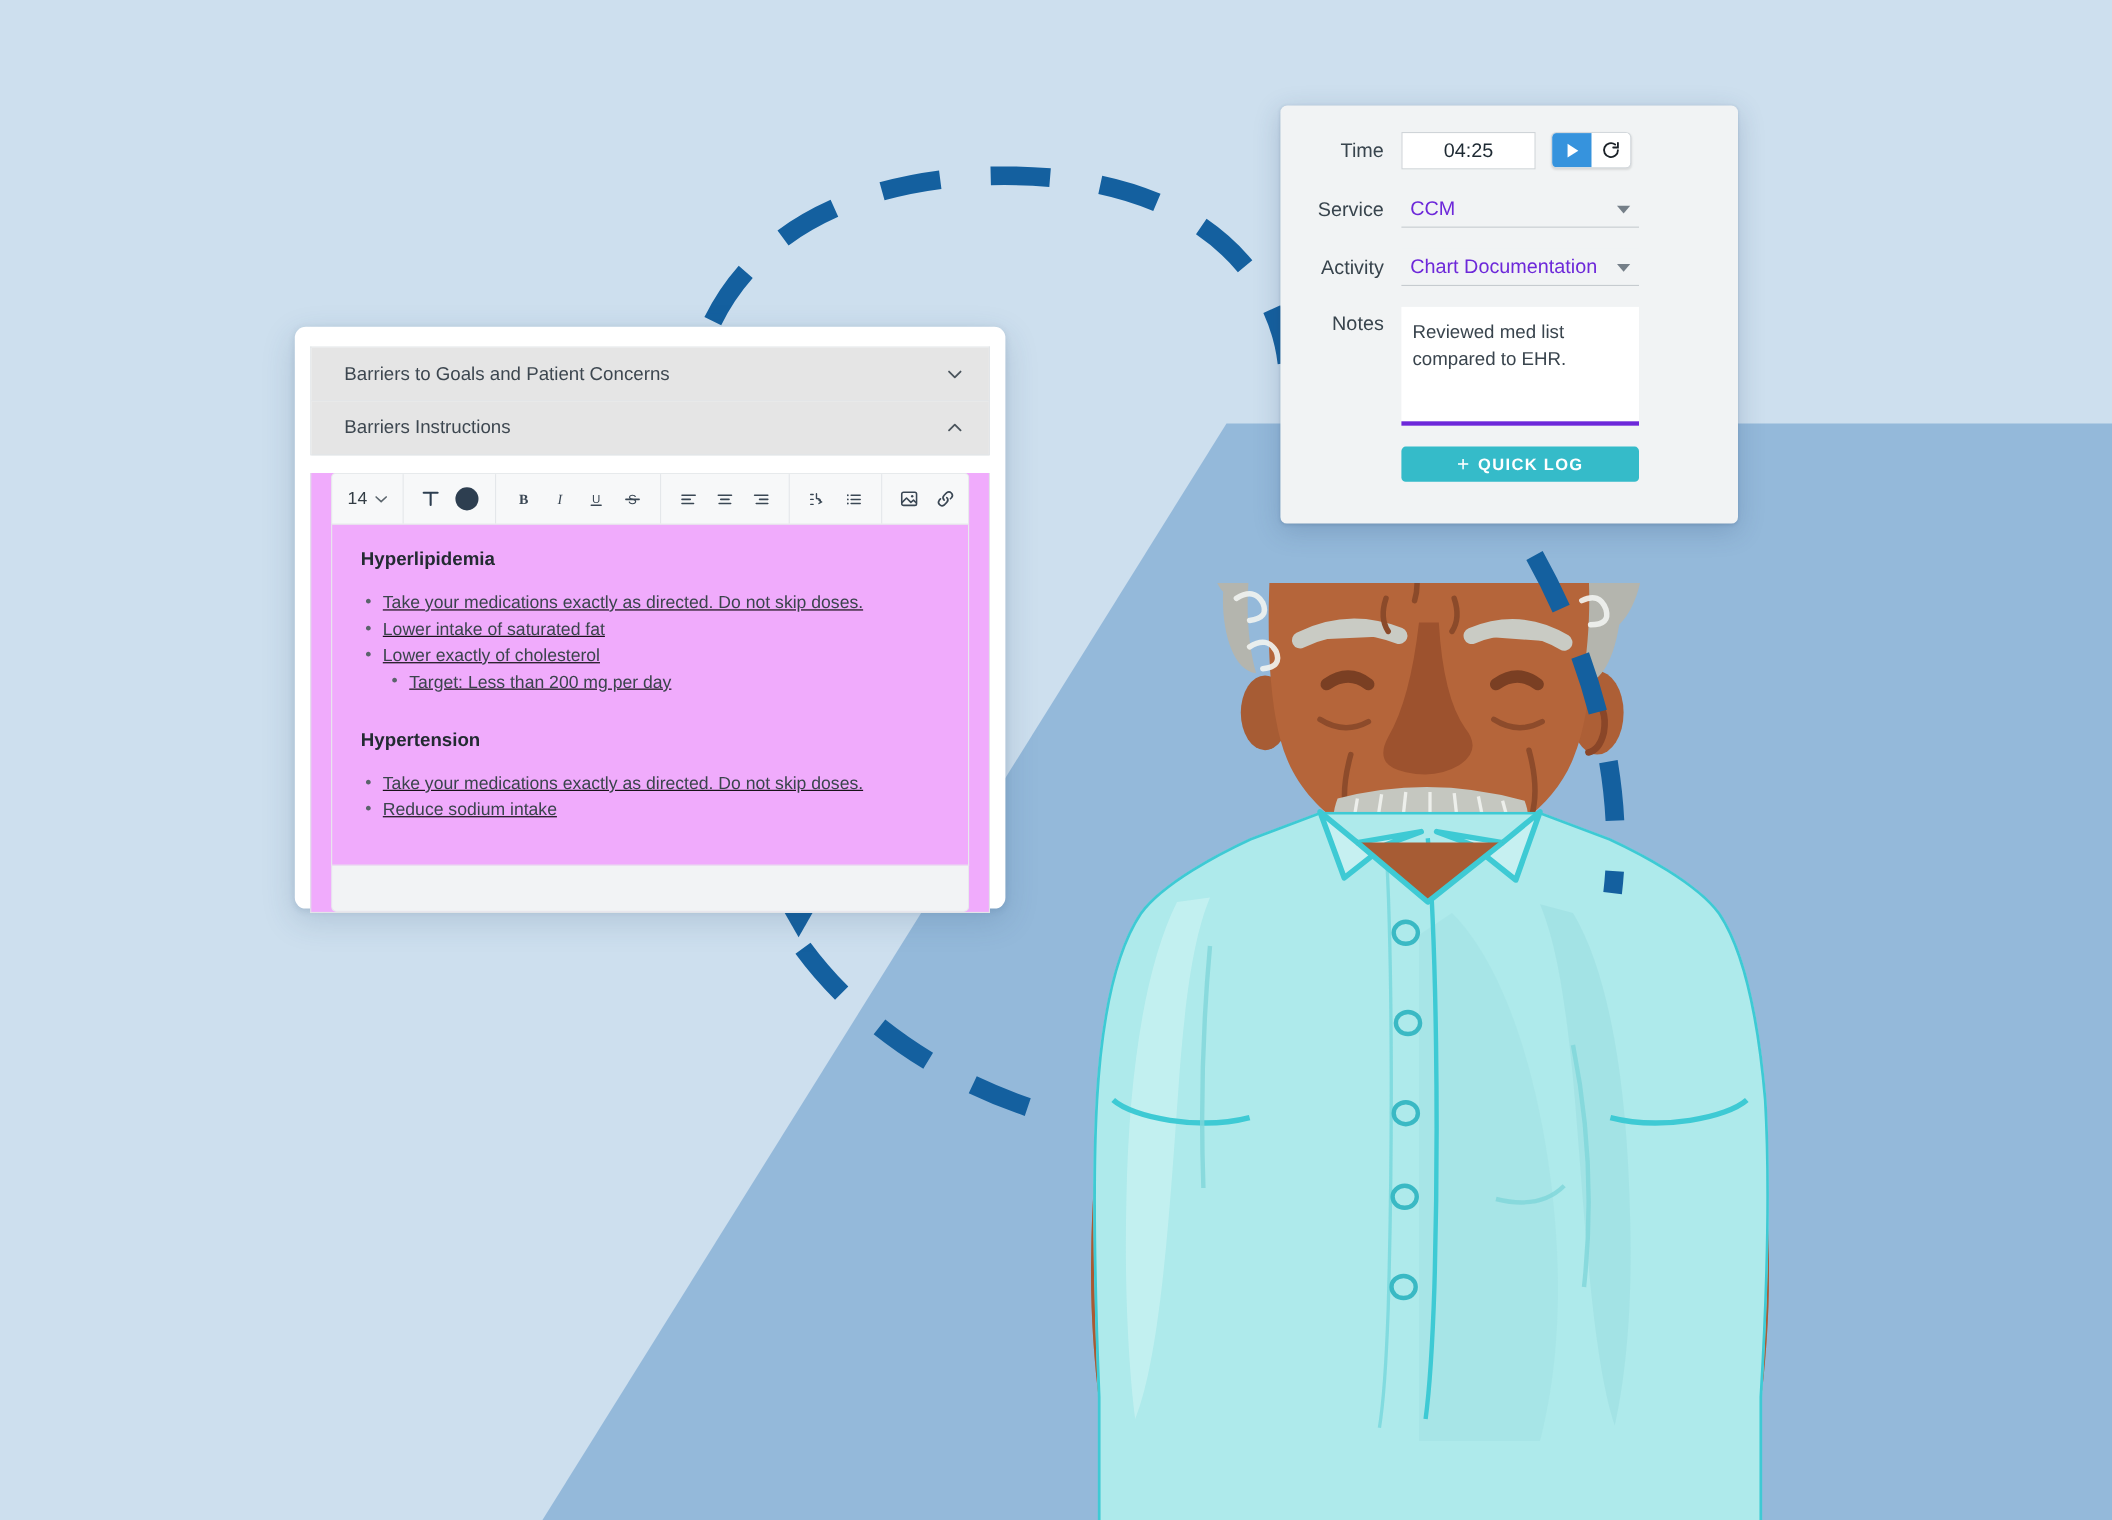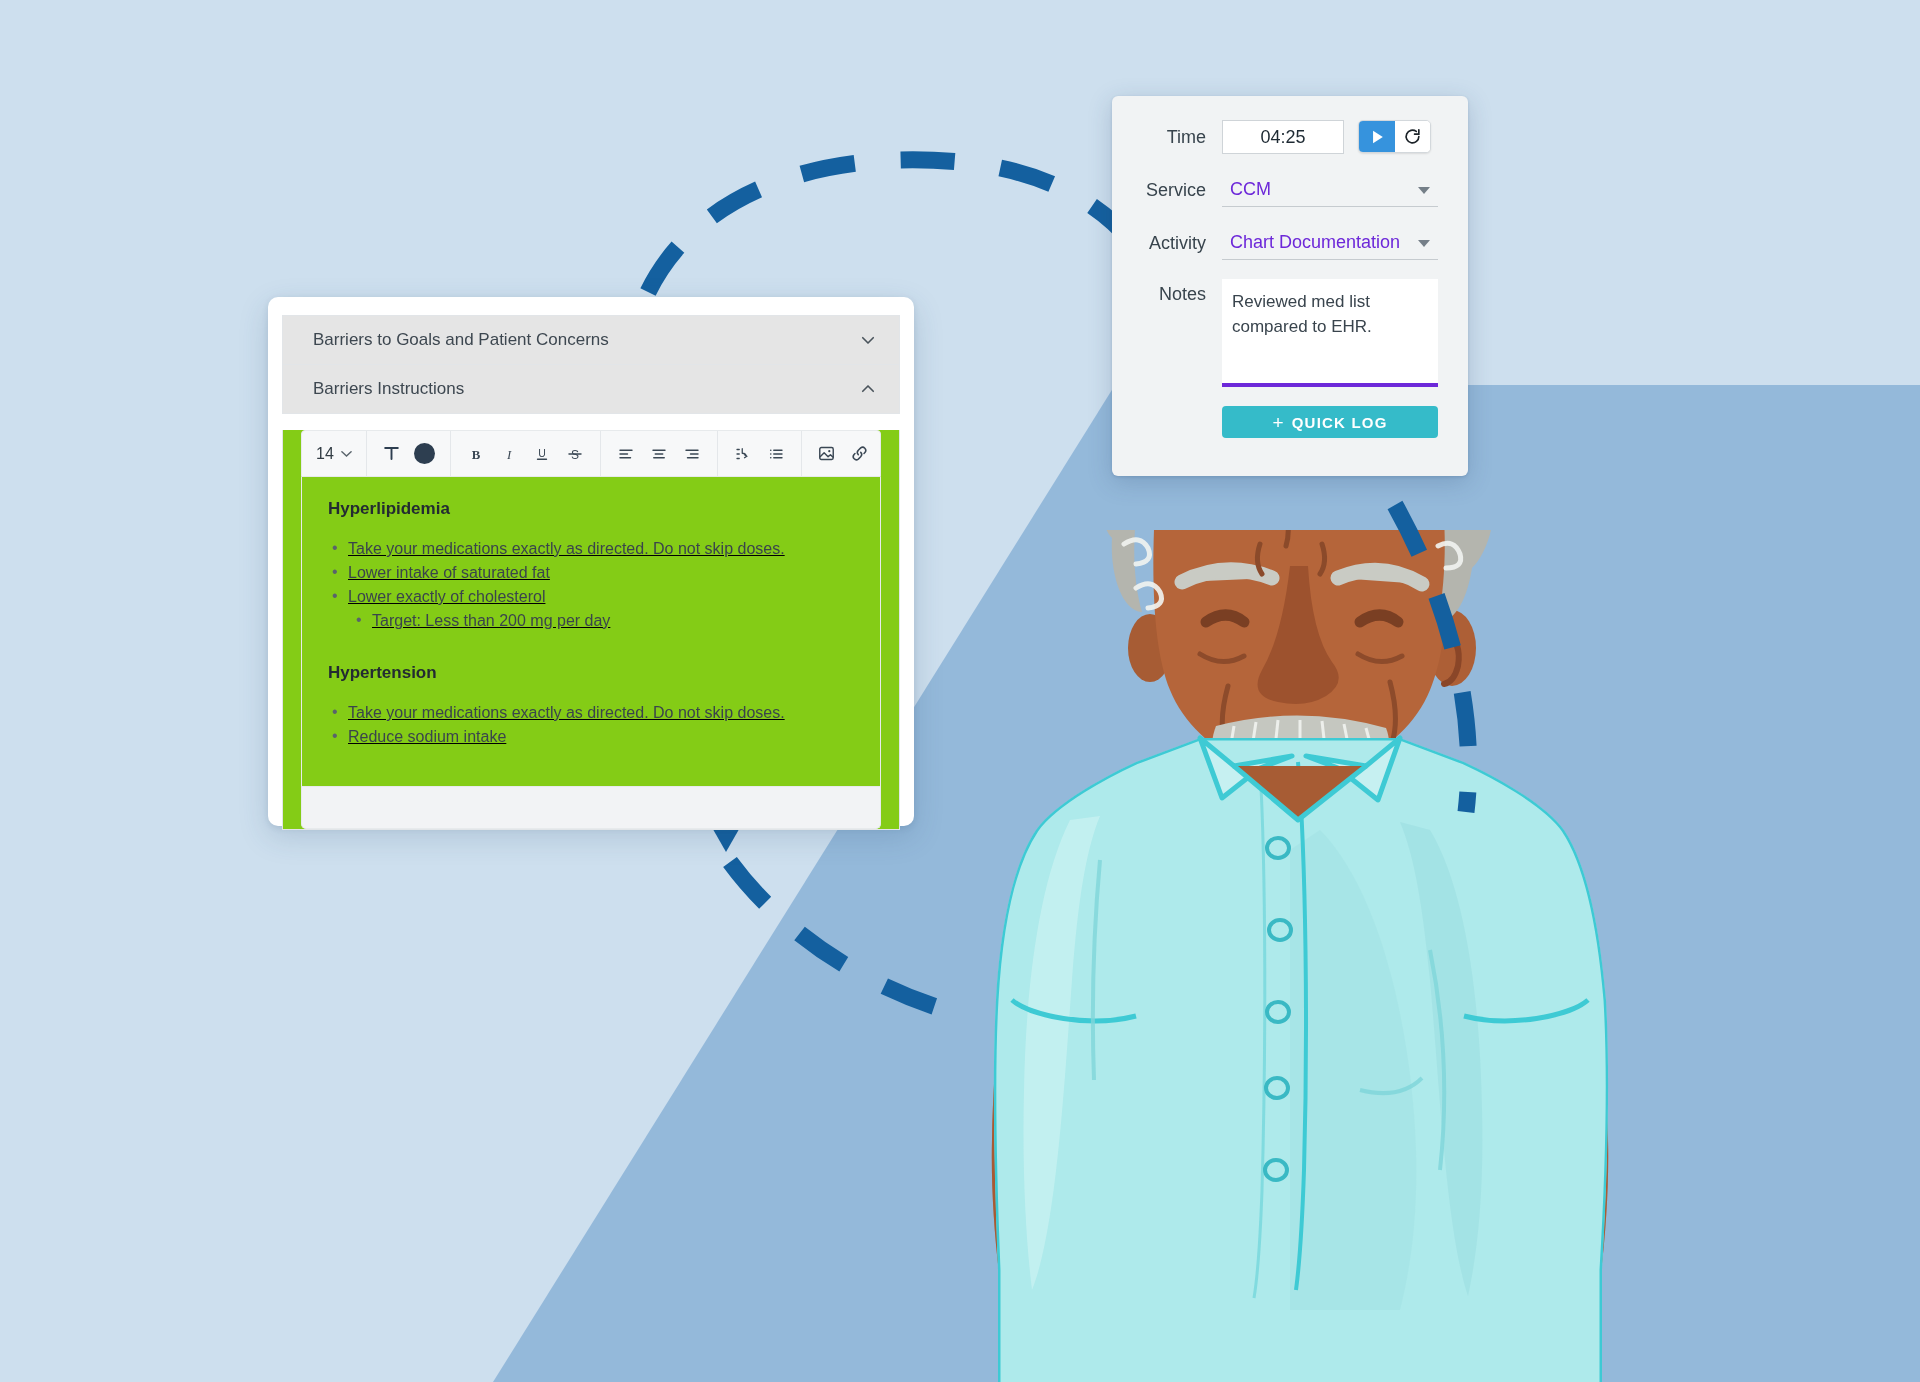--- a/index.html
+++ b/index.html
@@ -11,22 +11,22 @@
   }
 
   
   #bg-wedge { position: absolute; inset: 0; z-index: 0; }
   #arc-layer { position: absolute; inset: 0; z-index: 3; pointer-events: none; }
   #person-layer { position: absolute; left: 960px; top: 530px; width: 680px; height: 860px; z-index: 2; }
 
   
   .qlog-card {
     position: absolute;
-    left: 1112px; top: 96px;
-    width: 356px; height: 380px;
+    left: 1164px; top: 96px;
+    width: 416px; height: 380px;
     background: #f1f3f4;
     border-radius: 6px;
     box-shadow: 0 6px 24px rgba(40,70,110,.22), 0 1px 3px rgba(40,70,110,.18);
     z-index: 6;
     padding: 24px 26px 18px 22px;
   }
   .qrow { display: flex; align-items: flex-start; margin-bottom: 19px; }
   .qlabel {
     width: 88px; flex: 0 0 88px;
     text-align: right; padding-right: 16px;
@@ -109,21 +109,21 @@
     background: #e5e5e5;
     display: flex; align-items: center;
     padding: 0 22px 0 30px;
     border-bottom: 1px solid #e2e5e8;
     cursor: pointer;
   }
   .acc-title { flex: 1; font-size: 17px; color: #3d4750; }
   .chev { width: 18px; height: 18px; }
   .editor-wrap {
     border: 1px solid #e2e5e8; border-top: none;
-    background: #84cc16;
+    background: #f0abfc;
   }
   .toolbar {
     height: 47px;
     background: #f7f8f9;
     border-bottom: 1px solid #e7eaec;
     display: flex; align-items: center;
     margin: 16px 18px 0 18px;
     border: 1px solid #e7eaec;
     border-radius: 4px 4px 0 0;
   }

